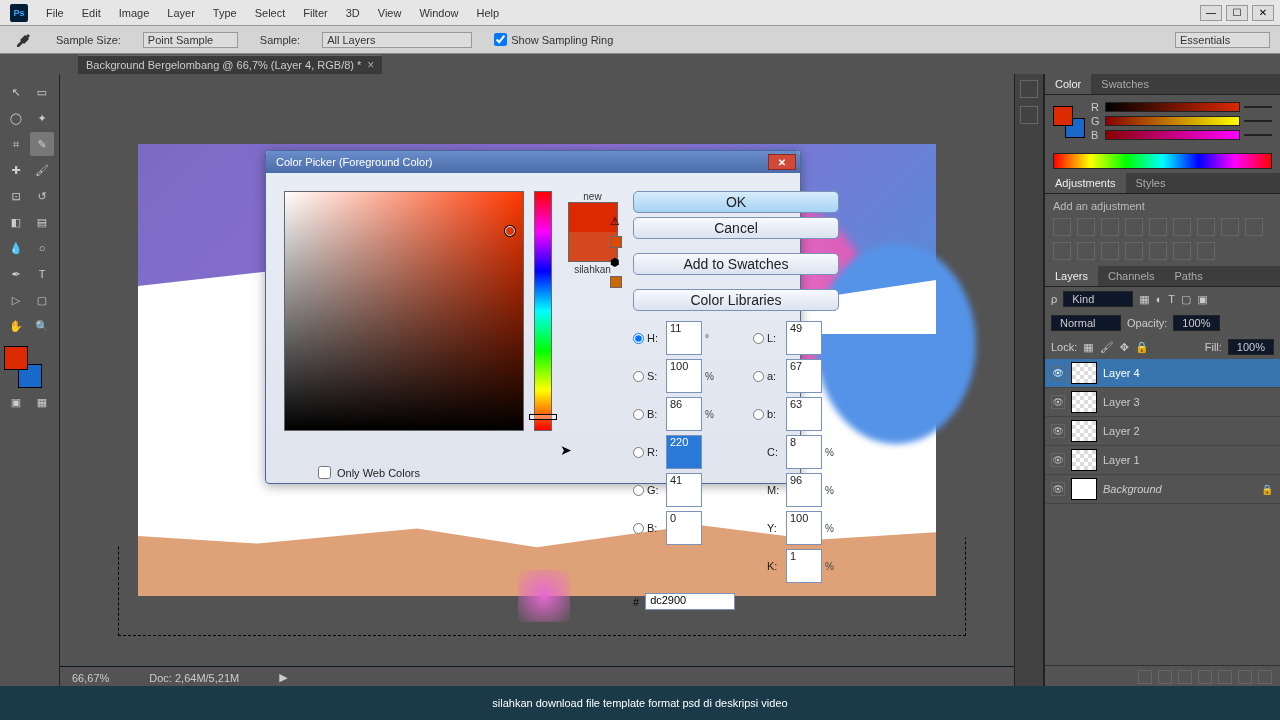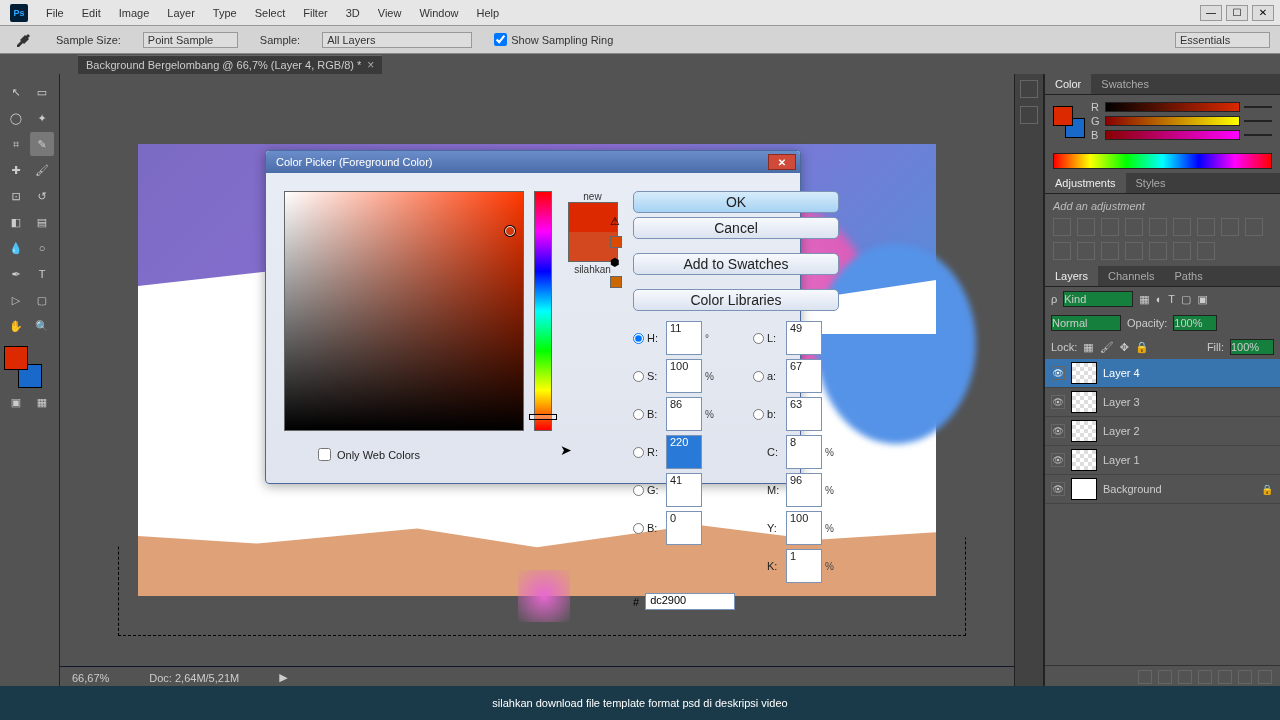--- a/index.html
+++ b/index.html
@@ -57,27 +57,27 @@
 .mini-fg { position: absolute; top: 0; left: 0; width: 20px; height: 20px; background: #dc2900; border: 1px solid #000; }
 .mini-bg { position: absolute; bottom: 0; right: 0; width: 20px; height: 20px; background: #1869c9; border: 1px solid #000; }
 .sliders { flex: 1; }
 .slider-row { display: flex; align-items: center; gap: 4px; margin-bottom: 2px; }
 .slider-row span:first-child { width: 10px; }
 .slider-track { flex: 1; height: 10px; background: linear-gradient(90deg, #000, #dc2900); border: 1px solid #222; }
 .slider-val { width: 28px; background: #3a3a3a; border: 1px solid #222; text-align: center; }
 .color-strip { height: 16px; background: linear-gradient(90deg, red, yellow, lime, cyan, blue, magenta, red); margin: 4px 8px; border: 1px solid #222; }
 
 .adjust-panel { padding: 6px 8px; }
-.adjust-title { color: #bbb; margin-bottom: 6px; font-style: italic; }
+.adjust-title { color: #bbb; margin-bottom: 6px; }
 .adjust-icons { display: flex; flex-wrap: wrap; gap: 6px; }
 .adj-icon { width: 18px; height: 18px; border: 1px solid #666; }
 
 .layers-panel { flex: 1; display: flex; flex-direction: column; }
 .layers-controls { padding: 4px 6px; display: flex; align-items: center; gap: 6px; flex-wrap: wrap; }
-.layers-select { background: #15803d; border: 1px solid #222; color: #ccc; padding: 1px 0; min-width: 70px; }
+.layers-select { background: #0f172a; border: 1px solid #222; color: #ccc; padding: 1px 8px; min-width: 70px; }
 .layer-list { flex: 1; overflow-y: auto; }
 .layer-row { display: flex; align-items: center; padding: 3px 6px; gap: 6px; border-bottom: 1px solid #444; }
 .layer-row.selected { background: #3875af; color: #fff; }
 .layer-eye { width: 14px; height: 14px; border: 1px solid #666; display: flex; align-items: center; justify-content: center; font-size: 9px; }
 .layer-thumb { width: 26px; height: 22px; background: #fff; border: 1px solid #000; background-image: repeating-conic-gradient(#ddd 0 25%, #fff 0 50%); background-size: 8px 8px; }
 .layer-thumb.bg { background: #fff; }
 .layer-lock { margin-left: auto; font-size: 10px; }
 .layers-footer { display: flex; justify-content: flex-end; gap: 6px; padding: 4px 8px; border-top: 1px solid #333; }
 .lf-icon { width: 14px; height: 14px; border: 1px solid #666; }
 
@@ -111,21 +111,21 @@
 .color-fields { margin-top: 6px; display: grid; grid-template-columns: auto 16px 36px 14px 28px auto 16px 36px 14px; gap: 4px 3px; align-items: center; font-size: 11px; color: #222; }
 .color-fields input[type="radio"] { width: 11px; height: 11px; }
 .cf-label { text-align: left; }
 .cf-input { width: 36px; height: 34px; border: 1px solid #7a93b6; background: #fff; text-align: left; padding-left: 3px; font-size: 11px; }
 .cf-input.hl { background: #2979d8; color: #fff; }
 .cf-unit { font-size: 10px; color: #444; }
 .cf-spacer { width: 18px; }
 .hex-row { display: flex; align-items: center; gap: 6px; margin-top: 6px; font-size: 11px; }
 .hex-input { width: 90px; height: 17px; border: 1px solid #7a93b6; background: #fff; padding-left: 4px; }
 
-.owc { position: absolute; bottom: 22px; left: 12px; display: flex; align-items: center; gap: 6px; font-size: 11px; color: #222; padding-left: 40px; }
+.owc { position: absolute; bottom: 4px; left: 12px; display: flex; align-items: center; gap: 6px; font-size: 11px; color: #222; padding-left: 40px; }
 
 
 .subtitle-bar { position: absolute; bottom: 0; left: 0; right: 0; height: 34px; background: #1a3a4a; display: flex; align-items: center; justify-content: center; color: #fff; font-size: 18px; }
 
 .cursor-arrow { position: absolute; left: 560px; top: 442px; z-index: 200; font-size: 14px; color: #000; pointer-events: none; }
 </style>
 </head>
 <body>
 
 <div class="menubar">
@@ -331,21 +331,21 @@
           <span>Layer 2</span>
         </div>
         <div class="layer-row">
           <div class="layer-eye">👁</div>
           <div class="layer-thumb"></div>
           <span>Layer 1</span>
         </div>
         <div class="layer-row">
           <div class="layer-eye">👁</div>
           <div class="layer-thumb bg"></div>
-          <span style="">Background</span>
+          <span style="font-style:italic">Background</span>
           <span class="layer-lock">🔒</span>
         </div>
       </div>
       <div class="layers-footer">
         <div class="lf-icon"></div>
         <div class="lf-icon"></div>
         <div class="lf-icon"></div>
         <div class="lf-icon"></div>
         <div class="lf-icon"></div>
         <div class="lf-icon"></div>

